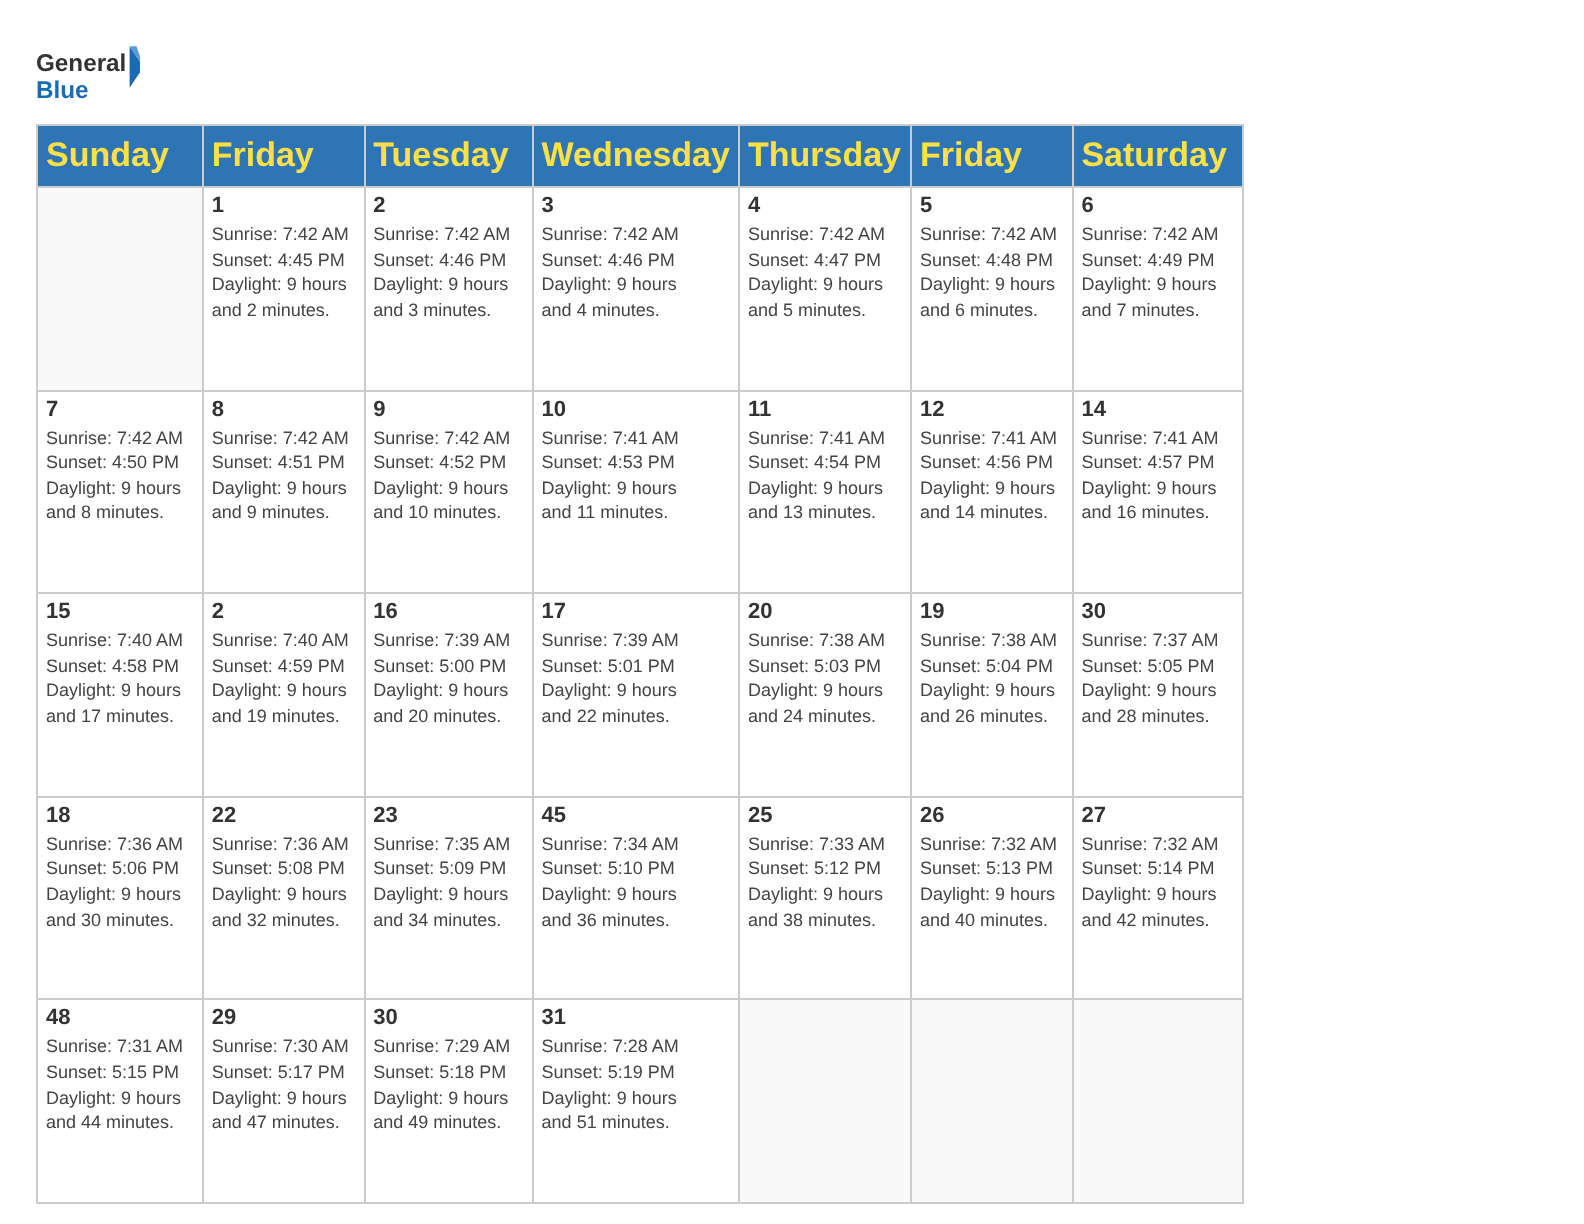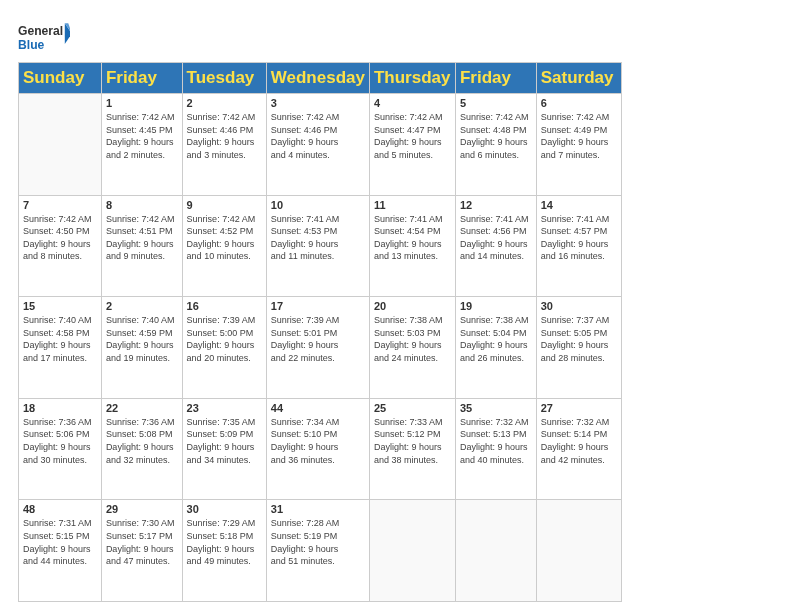--- a/index.html
+++ b/index.html
@@ -207,29 +207,29 @@
           </td>
           <td>
             <span class="day-number">22</span>
             <div class="day-info">Sunrise: 7:36 AM<br>Sunset: 5:08 PM<br>Daylight: 9 hours<br>and 32 minutes.</div>
           </td>
           <td>
             <span class="day-number">23</span>
             <div class="day-info">Sunrise: 7:35 AM<br>Sunset: 5:09 PM<br>Daylight: 9 hours<br>and 34 minutes.</div>
           </td>
           <td>
-            <span class="day-number">44</span>
+            <span class="day-number">45</span>
             <div class="day-info">Sunrise: 7:34 AM<br>Sunset: 5:10 PM<br>Daylight: 9 hours<br>and 36 minutes.</div>
           </td>
           <td>
             <span class="day-number">25</span>
             <div class="day-info">Sunrise: 7:33 AM<br>Sunset: 5:12 PM<br>Daylight: 9 hours<br>and 38 minutes.</div>
           </td>
           <td>
-            <span class="day-number">35</span>
+            <span class="day-number">26</span>
             <div class="day-info">Sunrise: 7:32 AM<br>Sunset: 5:13 PM<br>Daylight: 9 hours<br>and 40 minutes.</div>
           </td>
           <td>
             <span class="day-number">27</span>
             <div class="day-info">Sunrise: 7:32 AM<br>Sunset: 5:14 PM<br>Daylight: 9 hours<br>and 42 minutes.</div>
           </td>
         </tr>
         <tr>
           <td>
             <span class="day-number">48</span>

